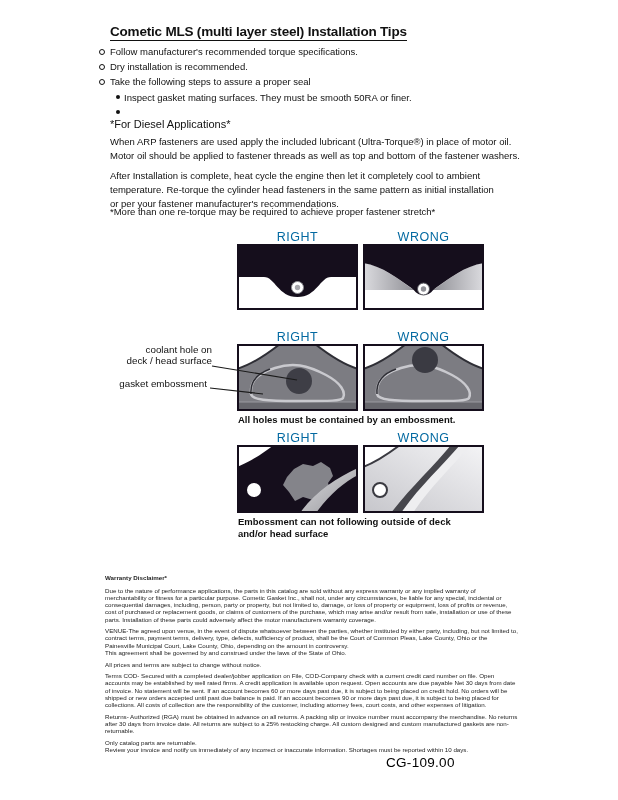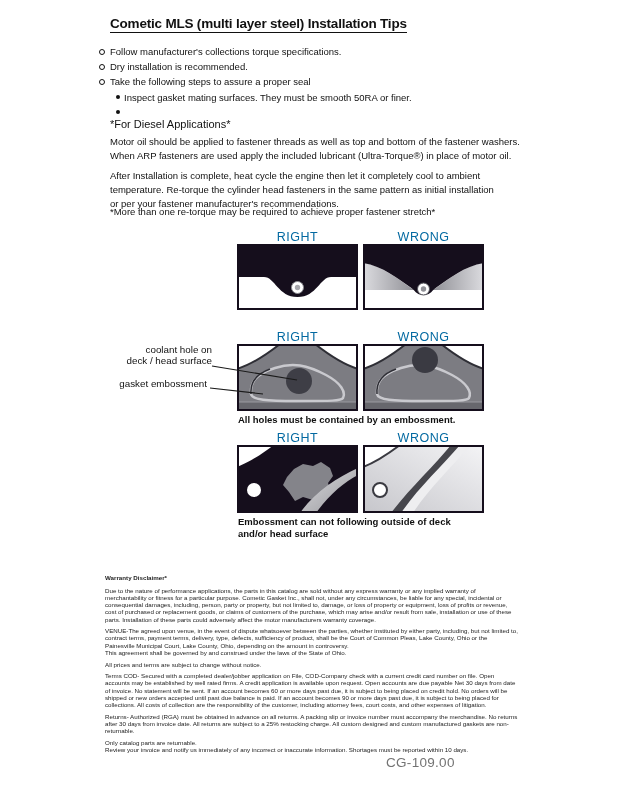--- a/index.html
+++ b/index.html
@@ -2,51 +2,51 @@
 <html><head>
 <meta charset="utf-8">
 <style>
   html,body{margin:0;padding:0;background:#ffffff;}
   .page{
     position:relative;width:618px;height:800px;background:#ffffff;overflow:hidden;
     font-family:"Liberation Sans","DejaVu Sans",sans-serif;color:#111111;
   }
   .abs{position:absolute;}
   .title{
-    left:110px;top:16px;font-size:13.5px;font-weight:bold;letter-spacing:-0.2px;
+    left:110px;top:24px;font-size:13.5px;font-weight:bold;letter-spacing:-0.2px;
     border-bottom:1.5px solid #111;padding-bottom:1px;white-space:nowrap;
   }
   .intro{left:99px;top:46px;font-size:9.5px;}
   .b-row{display:flex;align-items:flex-start;height:15.2px;}
   .b-row.sub{margin-left:17px;}
   .o-marker{flex:0 0 auto;width:4px;height:4px;border:1px solid #111;border-radius:50%;margin:3px 5px 0 0;}
   .f-marker{flex:0 0 auto;width:4px;height:4px;background:#111;border-radius:50%;margin:3.5px 4px 0 0;}
   .b-text{white-space:nowrap;}
   .diesel-h{left:110px;top:118px;font-size:11px;font-weight:normal;}
   .para{left:110px;font-size:9.5px;line-height:14.2px;white-space:nowrap;}
   .dlabel{width:121px;text-align:center;font-size:12.5px;letter-spacing:0.5px;color:#0369a1;}
   .caption{left:238px;font-size:9.5px;font-weight:bold;line-height:11.5px;white-space:nowrap;}
   .panel{width:121px;display:block;}
   .side-label{font-size:9.8px;line-height:11px;text-align:right;white-space:nowrap;}
   .legal{left:105px;top:574px;width:413px;font-size:6.2px;line-height:7.2px;color:#1c1c1c;}
   .legal p{margin:0 0 4.5px 0;}
   .legal .lh{font-weight:bold;margin-bottom:5.5px;}
-  .footer-code{left:386px;top:755px;font-size:13.5px;letter-spacing:0.3px;color:#737373;}
+  .footer-code{left:386px;top:755px;font-size:13.5px;letter-spacing:0.3px;color:#000000;}
 </style>
 </head>
 <body>
 
 <div class="page">
 
   <div class="abs title">Cometic MLS (multi layer steel) Installation Tips</div>
 
   <div class="abs intro">
     <div class="b-row">
       <span class="o-marker"></span>
-      <span class="b-text">Follow manufacturer's collections torque specifications.</span>
+      <span class="b-text">Follow manufacturer's recommended torque specifications.</span>
     </div>
     <div class="b-row">
       <span class="o-marker"></span>
       <span class="b-text">Dry installation is recommended.</span>
     </div>
     <div class="b-row">
       <span class="o-marker"></span>
       <span class="b-text">Take the following steps to assure a proper seal</span>
     </div>
     <div class="b-row sub">
@@ -54,22 +54,22 @@
       <span class="b-text">Inspect gasket mating surfaces.  They must be smooth 50RA or finer.</span>
     </div>
     <div class="b-row sub">
       <span class="f-marker"></span>
     </div>
   </div>
 
   <div class="abs diesel-h">*For Diesel Applications*</div>
 
   <div class="abs para" style="top:135px;">
+    <div>When ARP fasteners are used apply the included lubricant (Ultra-Torque®) in place of motor oil.</div>
     <div>Motor oil should be applied to fastener threads as well as top and bottom of the fastener washers.</div>
-    <div>When ARP fasteners are used apply the included lubricant (Ultra-Torque®) in place of motor oil.</div>
   </div>
 
   <div class="abs para" style="top:169px;">
     <div>After Installation is complete, heat cycle the engine then let it completely cool to ambient</div>
     <div>temperature. Re-torque the cylinder head fasteners in the same pattern as initial installation</div>
     <div>or per your fastener manufacturer's recommendations.</div>
   </div>
 
   <div class="abs para" style="top:205px;">*More than one re-torque may be required to achieve proper fastener stretch*</div>
 

